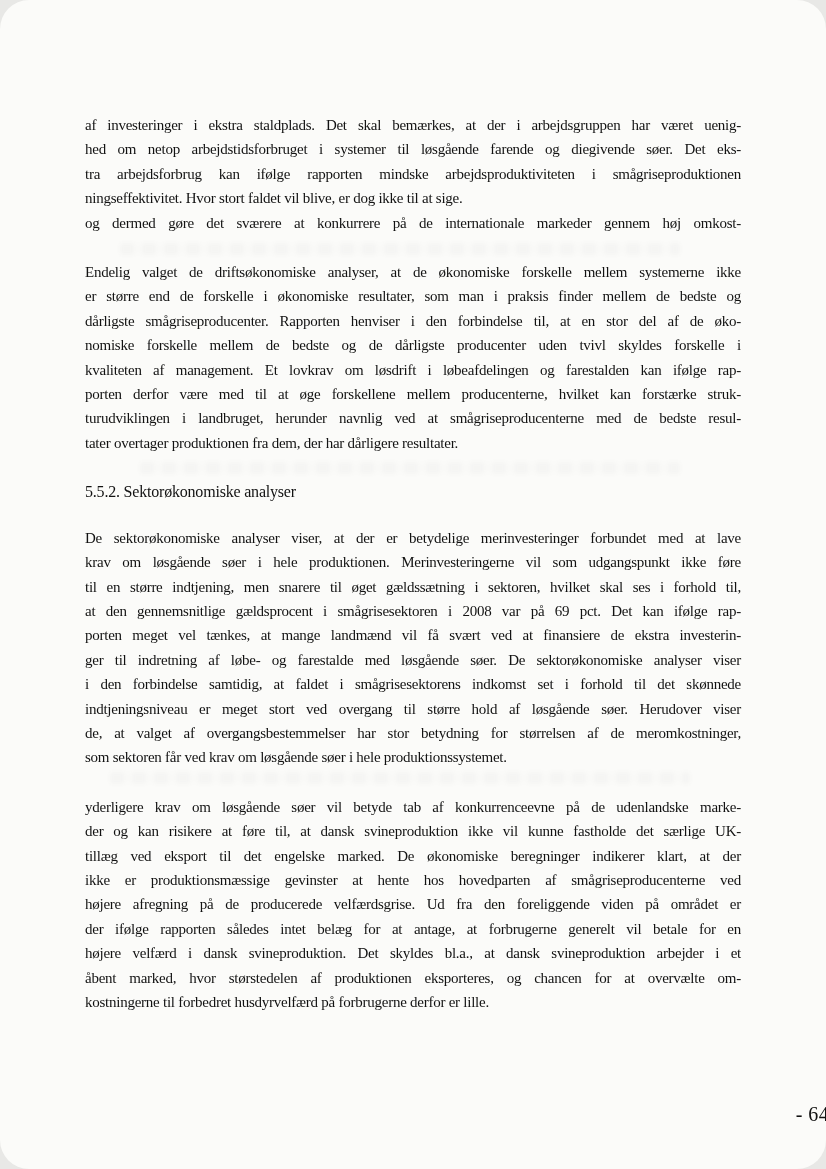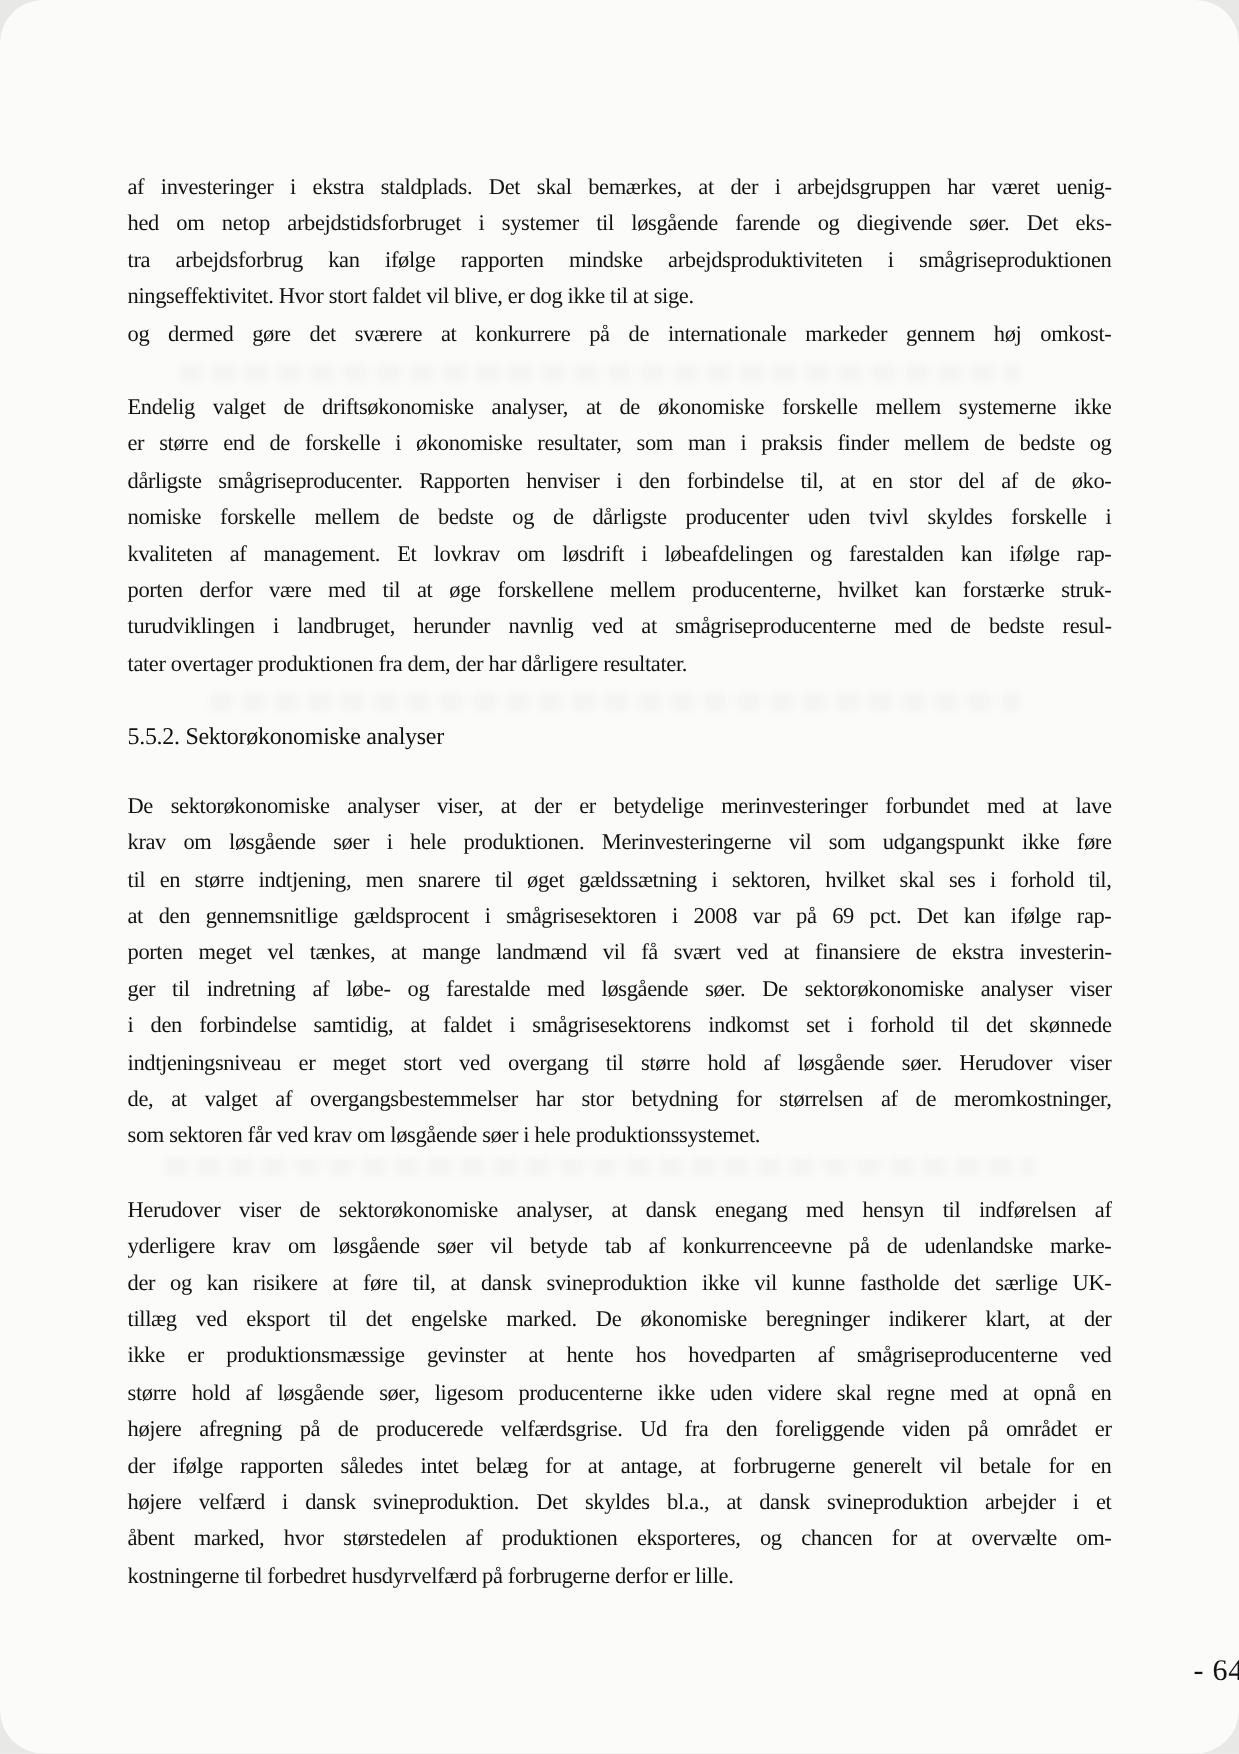--- a/index.html
+++ b/index.html
@@ -94,26 +94,24 @@
         <div class="line">til en større indtjening, men snarere til øget gældssætning i sektoren, hvilket skal ses i forhold til,</div>
         <div class="line">at den gennemsnitlige gældsprocent i smågrisesektoren i 2008 var på 69 pct. Det kan ifølge rap-</div>
         <div class="line">porten meget vel tænkes, at mange landmænd vil få svært ved at finansiere de ekstra investerin-</div>
         <div class="line">ger til indretning af løbe- og farestalde med løsgående søer. De sektorøkonomiske analyser viser</div>
         <div class="line">i den forbindelse samtidig, at faldet i smågrisesektorens indkomst set i forhold til det skønnede</div>
         <div class="line">indtjeningsniveau er meget stort ved overgang til større hold af løsgående søer. Herudover viser</div>
         <div class="line">de, at valget af overgangsbestemmelser har stor betydning for størrelsen af de meromkostninger,</div>
         <div class="line last">som sektoren får ved krav om løsgående søer i hele produktionssystemet.</div>
       </div>
       <div class="paragraph">
-        <div class="line">Herudover viser de sektorøkonomiske analyser, at dansk enegang med hensyn til indførelsen af</div>
         <div class="line">yderligere krav om løsgående søer vil betyde tab af konkurrenceevne på de udenlandske marke-</div>
         <div class="line">der og kan risikere at føre til, at dansk svineproduktion ikke vil kunne fastholde det særlige UK-</div>
         <div class="line">tillæg ved eksport til det engelske marked. De økonomiske beregninger indikerer klart, at der</div>
         <div class="line">ikke er produktionsmæssige gevinster at hente hos hovedparten af smågriseproducenterne ved</div>
-        <div class="line">større hold af løsgående søer, ligesom producenterne ikke uden videre skal regne med at opnå en</div>
         <div class="line">højere afregning på de producerede velfærdsgrise. Ud fra den foreliggende viden på området er</div>
         <div class="line">der ifølge rapporten således intet belæg for at antage, at forbrugerne generelt vil betale for en</div>
         <div class="line">højere velfærd i dansk svineproduktion. Det skyldes bl.a., at dansk svineproduktion arbejder i et</div>
         <div class="line">åbent marked, hvor størstedelen af produktionen eksporteres, og chancen for at overvælte om-</div>
         <div class="line last">kostningerne til forbedret husdyrvelfærd på forbrugerne derfor er lille.</div>
       </div>
     </div>
 
   <div class="scan-artifact" style="left:120px; top:243px; width:560px;"></div>
   <div class="scan-artifact" style="left:140px; top:462px; width:540px;"></div>

